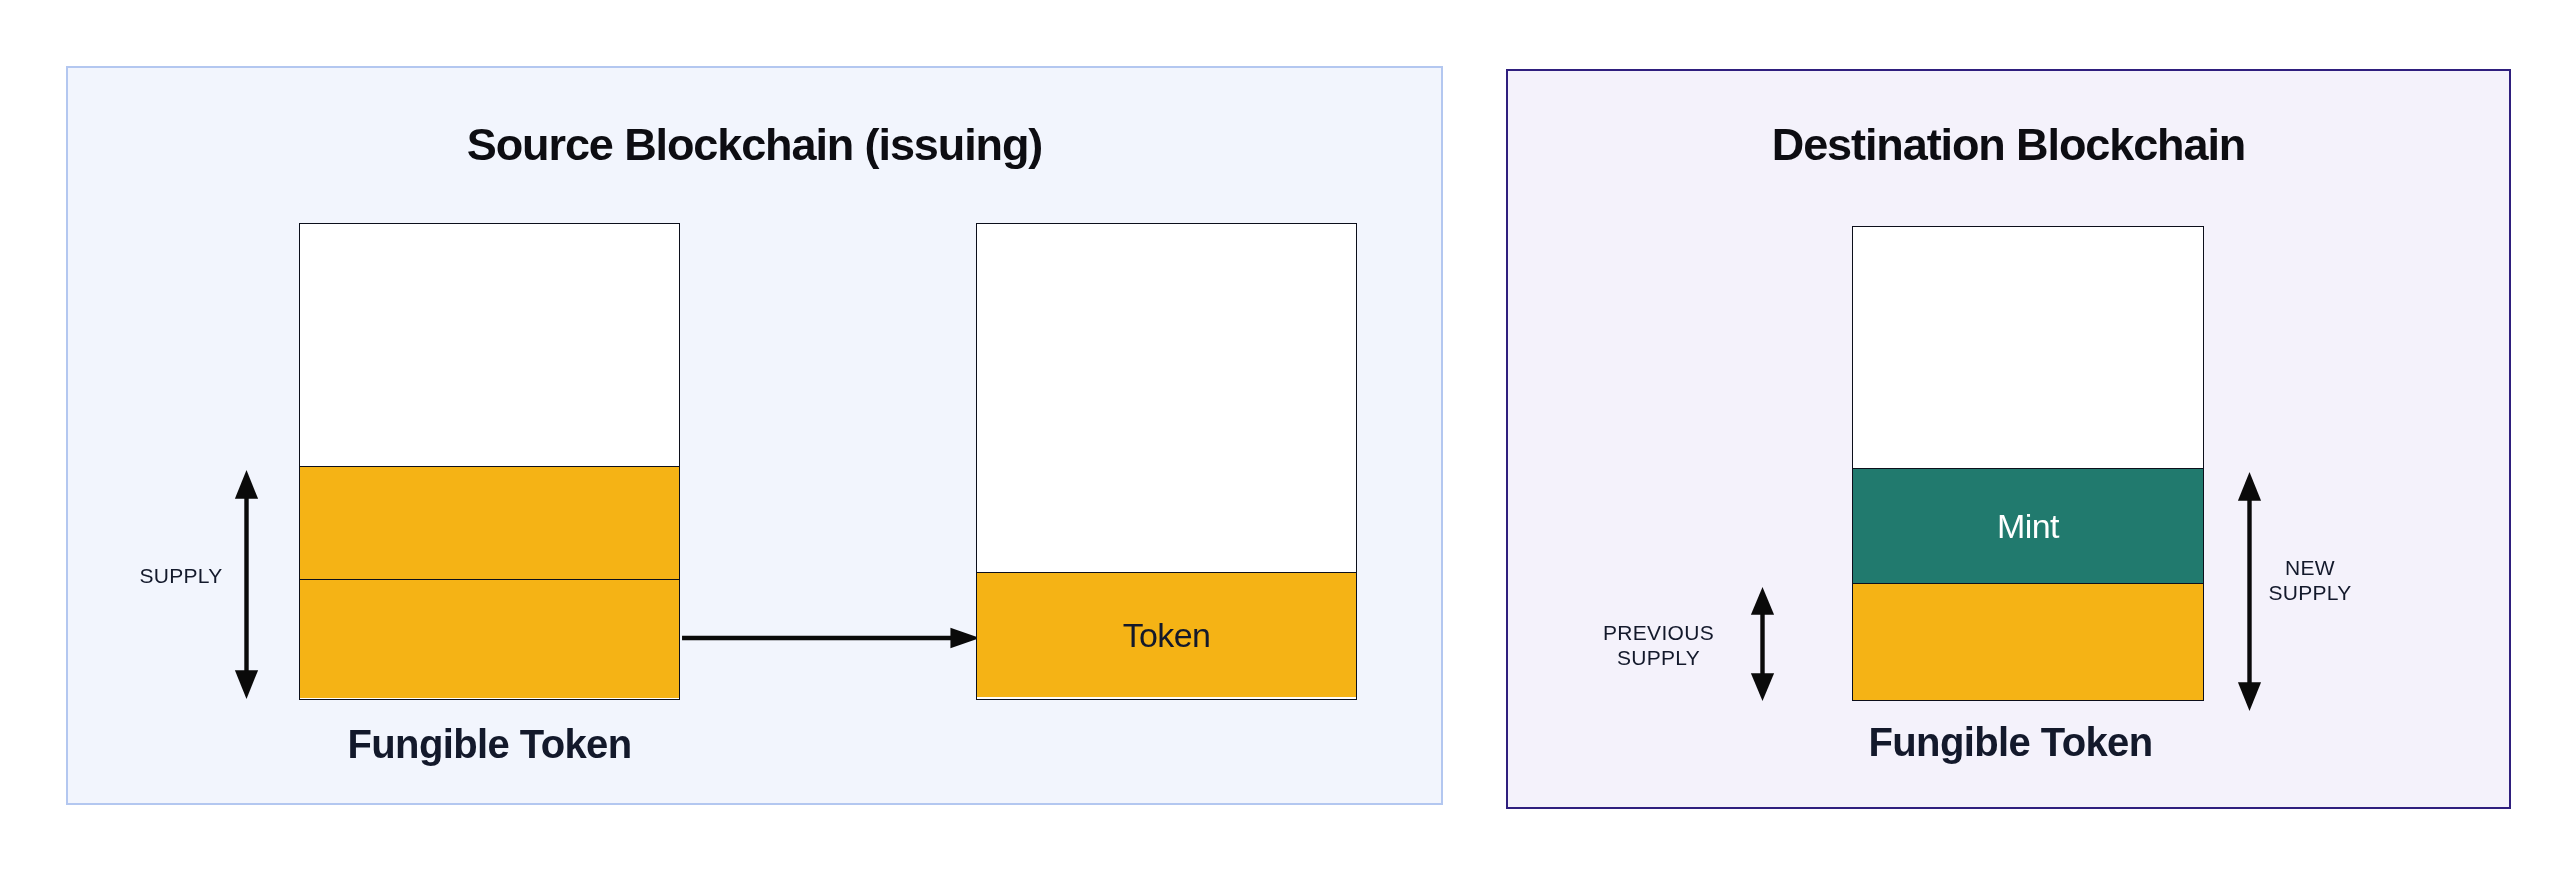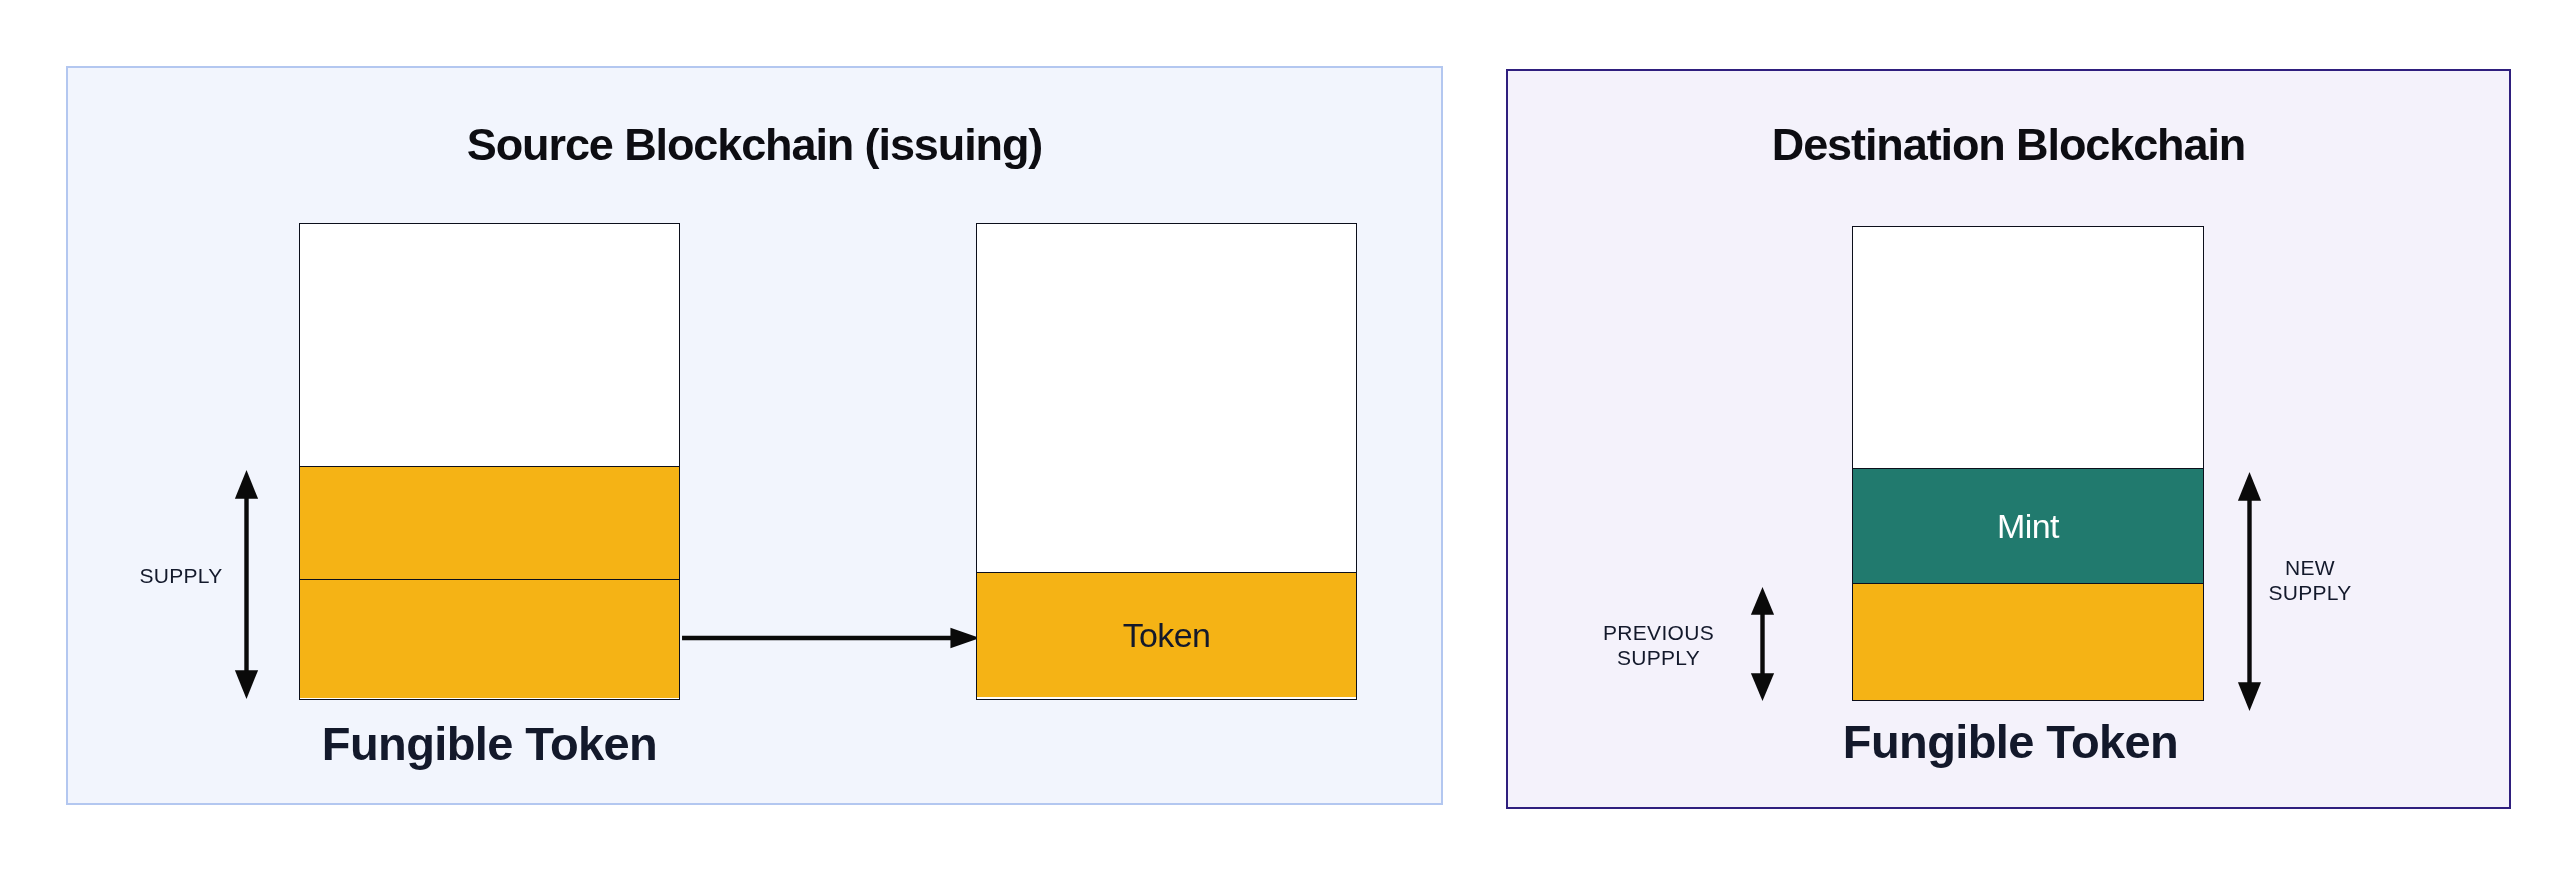--- a/index.html
+++ b/index.html
@@ -58,21 +58,21 @@
   .seg-label-center {
     position:absolute; inset:0;
     display:flex; align-items:center; justify-content:center;
     font-size:34px; font-weight:500; letter-spacing:-0.6px;
   }
   .seg-label-dark { color:var(--label-text); }
   .seg-label-light { color:var(--mint-text); }
 
   .box-caption {
     position:absolute; text-align:center;
-    font-size:47px; font-weight:700; letter-spacing:-0.6px;
+    font-size:40px; font-weight:700; letter-spacing:-0.6px;
     color:var(--label-text);
     line-height:46px;
     white-space:nowrap;
   }
   .range-label {
     position:absolute; text-align:center;
     font-size:21px; font-weight:400; letter-spacing:0.3px;
     color:var(--label-text);
     line-height:25.4px;
   }

